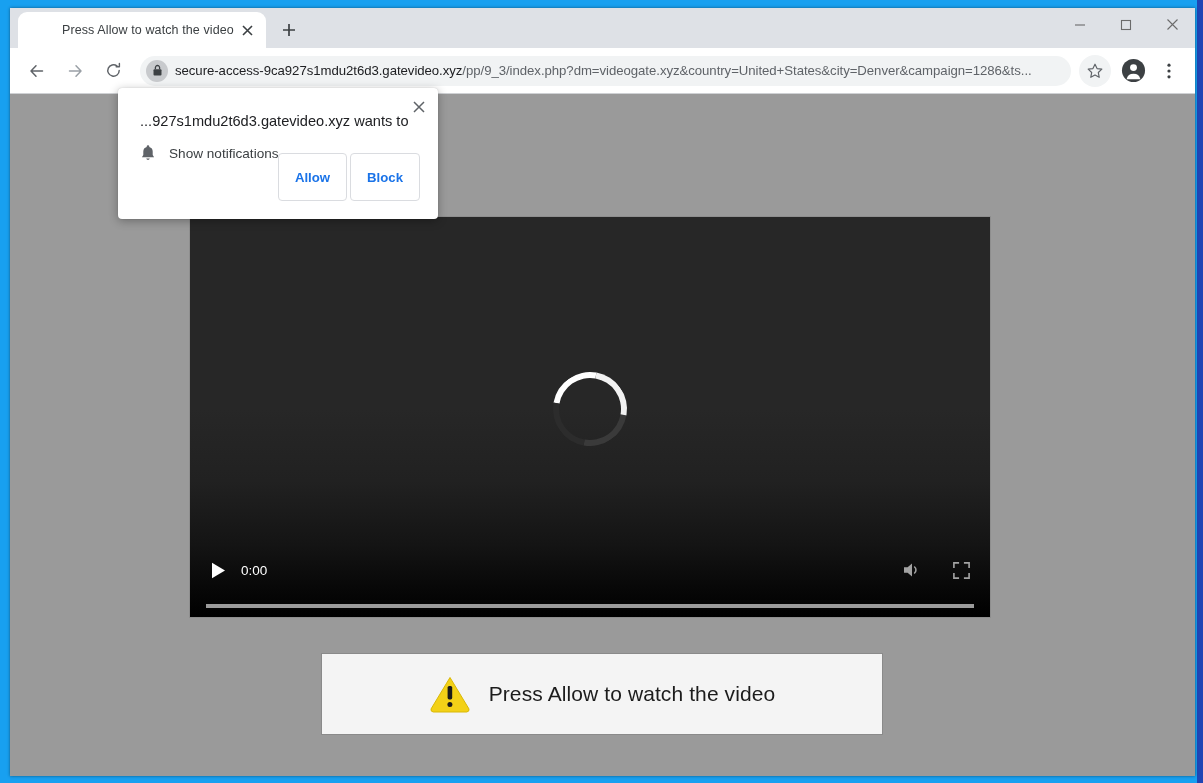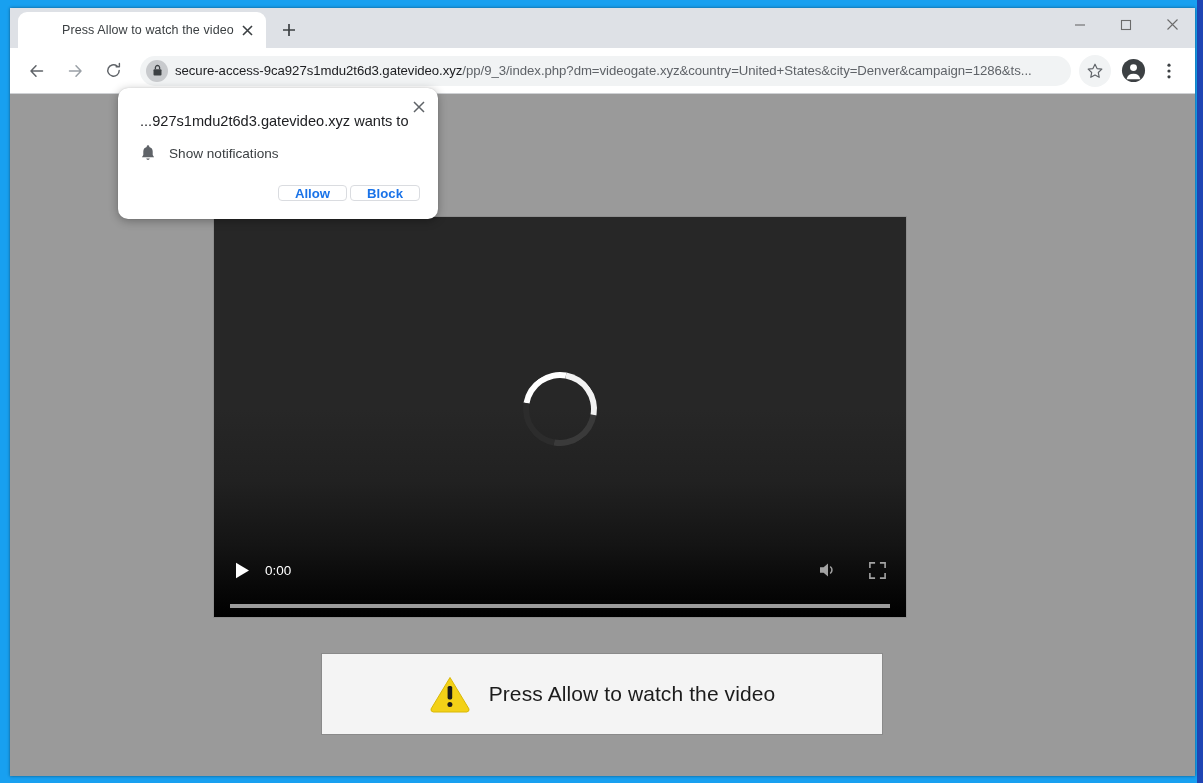--- a/index.html
+++ b/index.html
@@ -158,22 +158,22 @@
     position: relative;
     height: 683px;
     background: #9a9a9a;
     border-top: 1px solid #cfd1d4;
     overflow: hidden;
   }
 
   
   #video-player {
     position: absolute;
-    left: 204px; top: 123px;
-    width: 692px; height: 400px;
+    left: 180px; top: 123px;
+    width: 800px; height: 400px;
     background: linear-gradient(to bottom,
                  #272727 0%, #272727 48%, #212121 66%,
                  #141414 82%, #060606 94%, #000000 100%);
     box-shadow: 0 0 0 1px #8e8e8e;
   }
   #spinner {
     position: absolute;
     left: 50%; top: 48%;
     transform: translate(-50%,-50%);
     width: 74px; height: 74px;
@@ -241,21 +241,21 @@
     color: #1c1c1c;
     letter-spacing: .1px;
   }
 
   
   #permission-dialog {
     position: absolute;
     left: 108px; top: 80px;
     width: 320px; height: 131px;
     background: #ffffff;
-    border-radius: 10px;
+    border-radius: 4px;
     box-shadow: 0 2px 10px rgba(0,0,0,0.30), 0 0 1px rgba(0,0,0,0.22);
     z-index: 40;
   }
   #dialog-title {
     position: absolute;
     left: 22px; top: 25px;
     width: 268px;
     font-size: 14.6px;
     color: #202124;
     white-space: nowrap;
@@ -279,21 +279,21 @@
   #perm-label {
     font-size: 13.6px;
     color: #3c4043;
   }
   #dialog-buttons {
     position: absolute;
     right: 18px; bottom: 18px;
     display: flex;
   }
   .dlg-btn {
-    height: 16px;
+    height: 48px;
     padding: 0 16px;
     background: #ffffff;
     border: 1px solid #dadce0;
     border-radius: 4px;
     color: #1a73e8;
     font-size: 13.2px;
     font-family: "Liberation Sans", sans-serif;
     font-weight: bold;
     cursor: pointer;
     display: flex;

